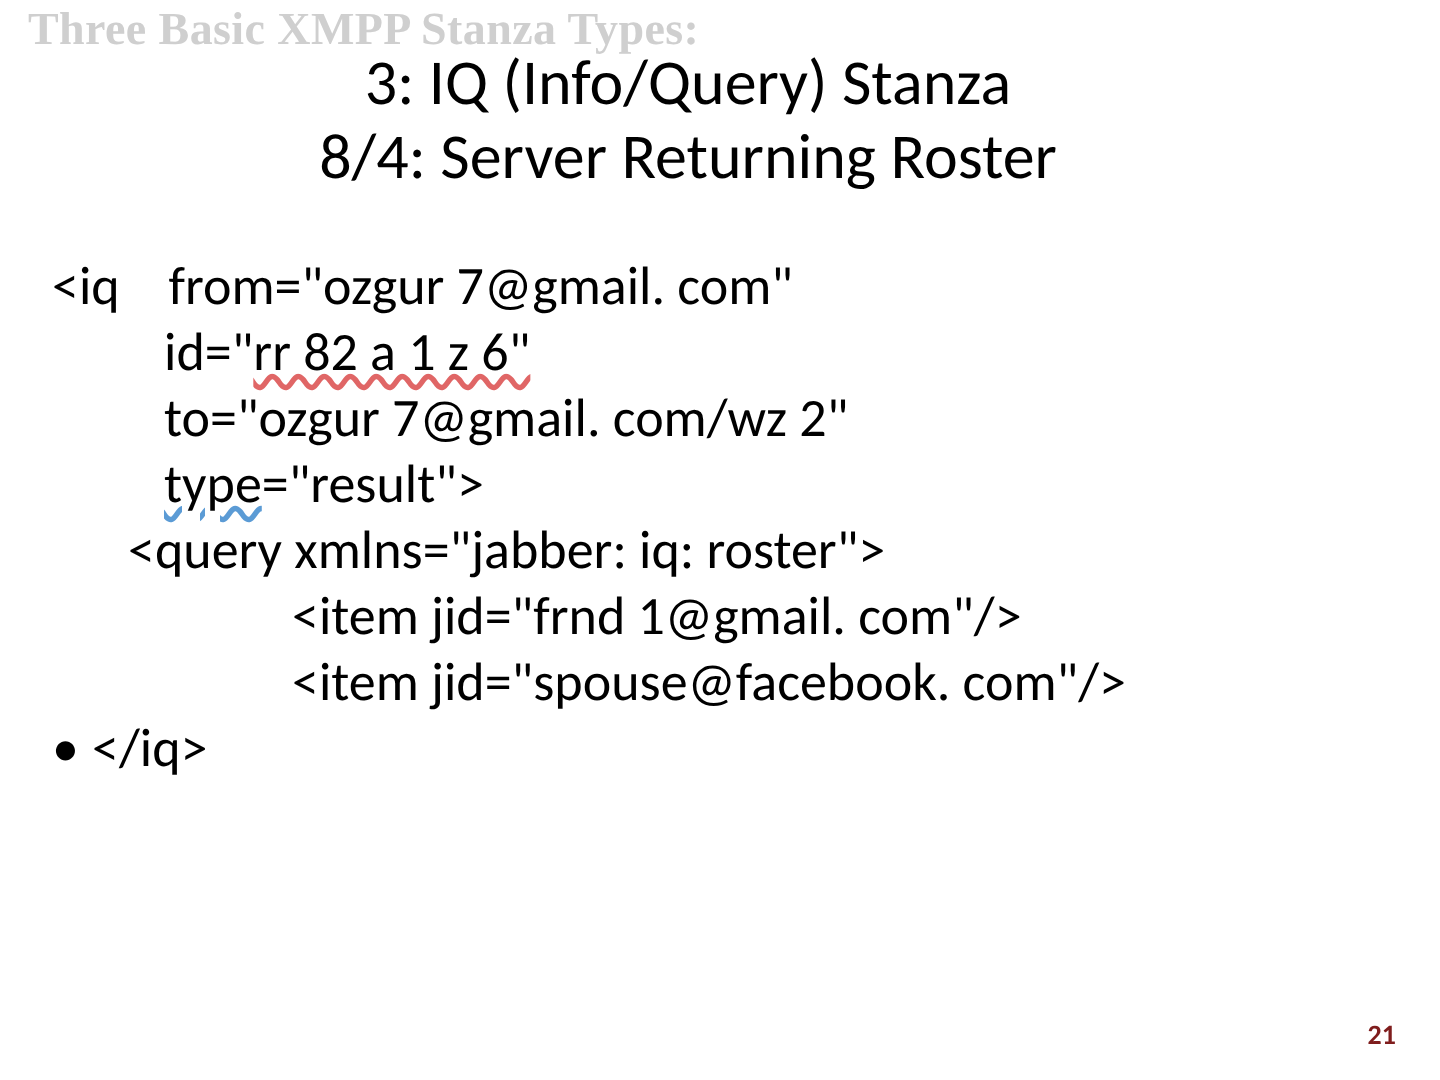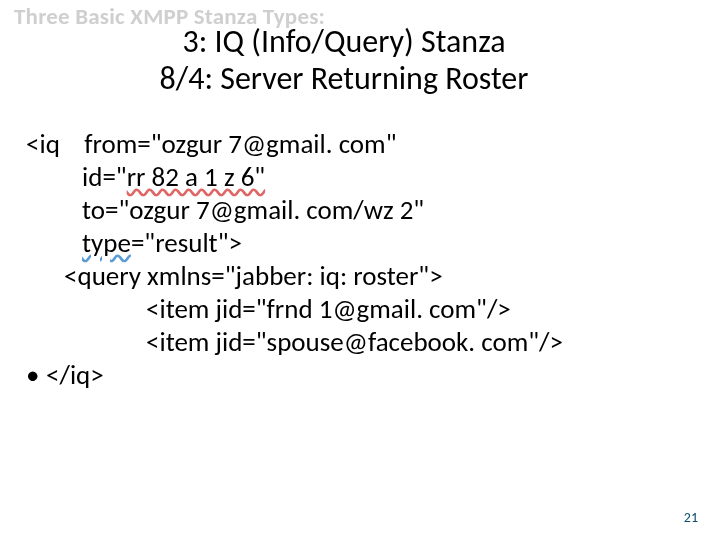--- a/index.html
+++ b/index.html
@@ -20,20 +20,21 @@
     box-sizing: border-box;
   }
   .header {
     position: absolute;
     top: 2px;
     left: 14px;
     font-size: 23px;
     font-weight: 700;
     color: #cfcfcf;
     letter-spacing: 0.2px;
+    font-family: Liberation Serif, serif;
   }
   .title-block {
     position: absolute;
     top: 24px;
     left: 0;
     width: 688px;
     text-align: center;
     font-size: 32px;
     line-height: 1.15;
     color: #000;
@@ -66,21 +67,22 @@
   }
   .bullet {
     width: 20px;
     flex: 0 0 20px;
   }
   .pagenum {
     position: absolute;
     right: 22px;
     bottom: 14px;
     font-size: 14px;
-    color: #0c4a6e;
+    color: #7f1d1d;
+    font-weight: bold;
   }
 </style>
 </head>
 <body>
 
 <div class="slide">
 
   <div class="header">Three Basic XMPP Stanza Types:</div>
 
   <div class="title-block">

